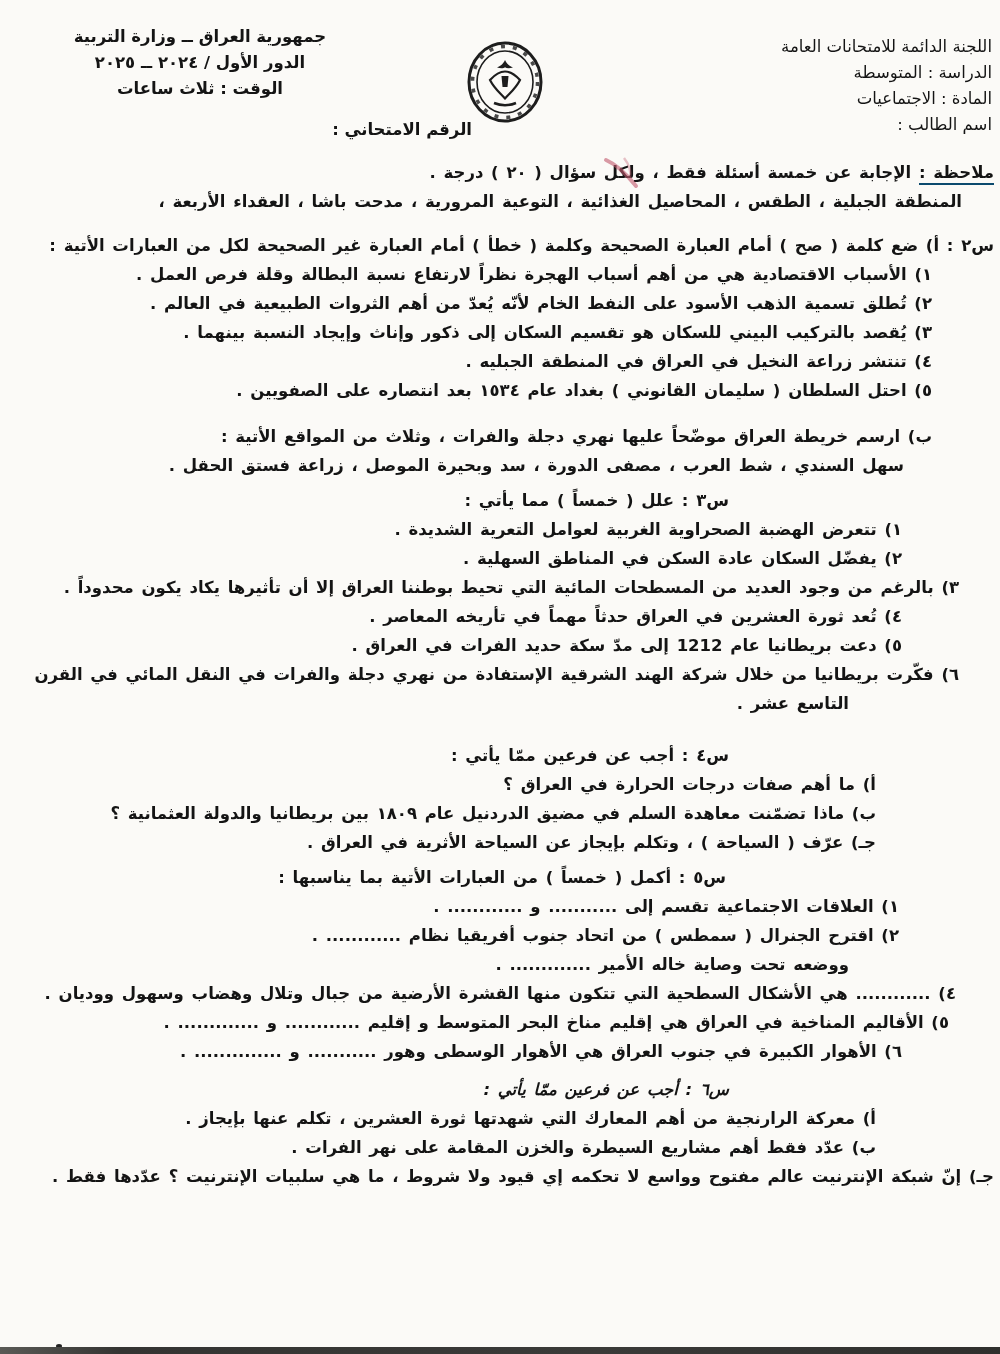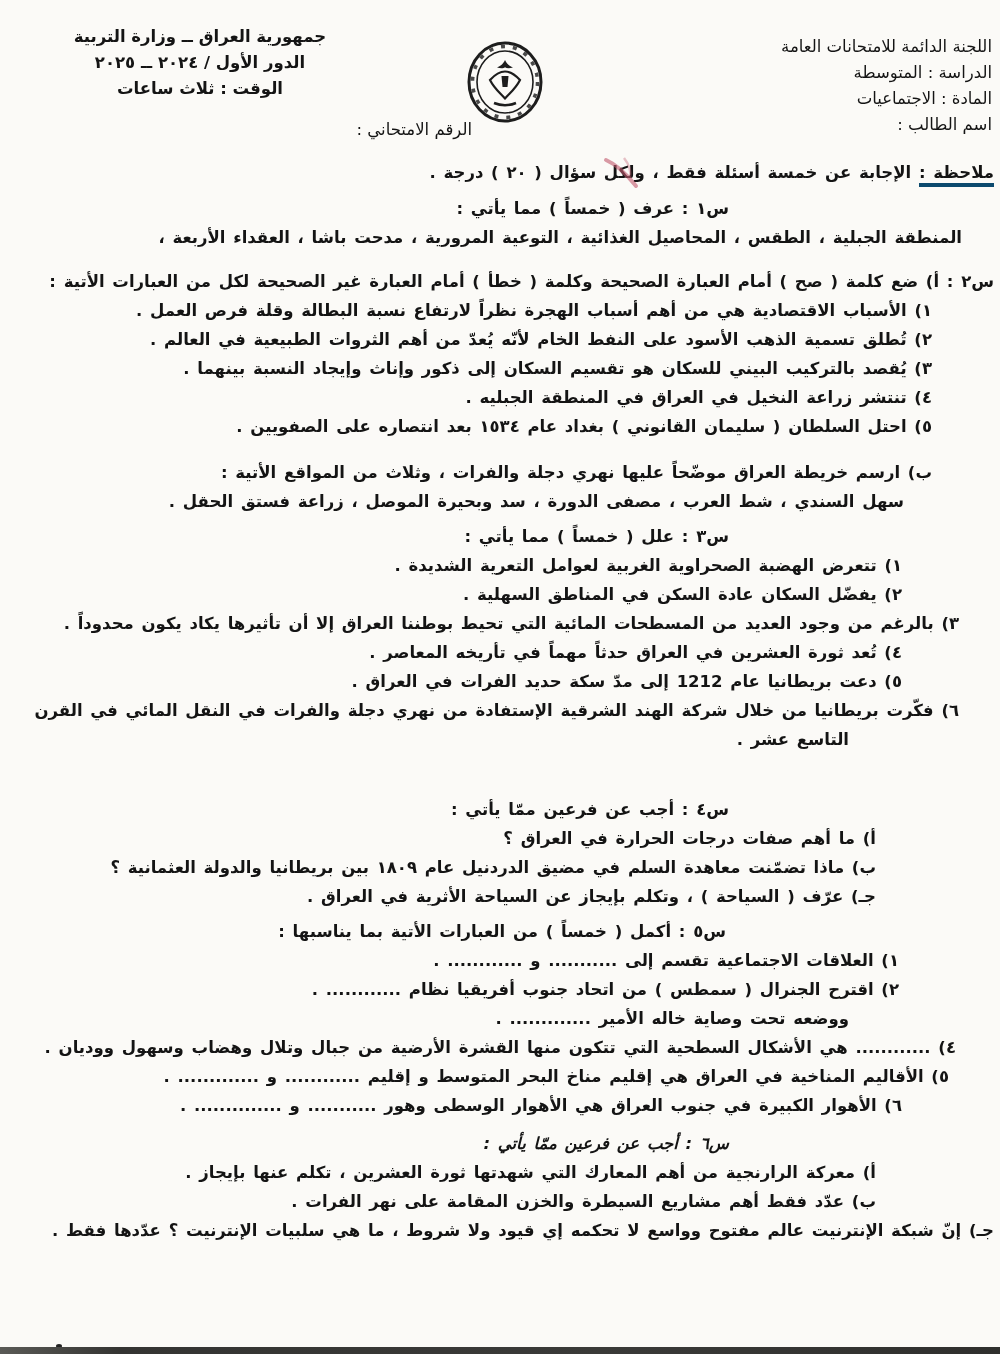--- a/index.html
+++ b/index.html
@@ -10,35 +10,35 @@
     position:relative;
     font-family:"DejaVu Sans",sans-serif;
     color:#141414;
     direction:rtl;
   }
   .page{position:relative;width:100%;height:100%;}
   
   .hdr{position:relative;height:150px;}
   .hdr-right{position:absolute;top:34px;right:8px;text-align:right;font-weight:400;font-size:16.5px;line-height:26px;}
   .hdr-left{position:absolute;top:24px;right:650px;width:300px;text-align:center;font-weight:700;font-size:16.5px;line-height:26px;}
-  .examno{position:absolute;top:120px;right:528px;font-weight:400;font-size:16.5px;}
+  .examno{position:absolute;top:120px;right:528px;font-weight:700;font-size:16.5px;}
   .logo{position:absolute;top:40px;right:455px;width:80px;height:84px;}
   
   .sheet{padding:0 6px;}
   .ln{
     font-size:16.5px;font-weight:700;line-height:29px;
     word-spacing:2px;
     padding-right:var(--ind,0px);
     white-space:normal;
   }
   .head{margin-top:0;}
   .note-wrap{position:relative;margin-top:8px;}
-  .note-label{border-bottom:4px solid #0c4a6e;padding-bottom:1px;}
+  .note-label{border-bottom:2px solid #0c4a6e;padding-bottom:1px;}
   .mt7{margin-top:7px;} .mt15{margin-top:15px;} .mt17{margin-top:17px;}
-  .mt18{margin-top:6px;} .mt23{margin-top:41px;} .mt9{margin-top:9px;font-style:italic;}
+  .mt18{margin-top:6px;} .mt23{margin-top:23px;} .mt9{margin-top:9px;font-style:italic;}
   .redmark{position:absolute;top:-8px;right:330px;width:70px;height:50px;pointer-events:none;opacity:.6;}
   .band{position:absolute;left:0;right:0;bottom:0;height:7px;background:linear-gradient(90deg,#5a5a56 0%,#343432 12%,#3a3a38 60%,#2f2f2d 100%);}
   .speck{position:absolute;right:938px;bottom:6px;width:6px;height:4px;border-radius:50%;background:#222;}
 </style>
 </head>
 <body>
 
 <div class="page">
 
   <div class="hdr">
@@ -71,21 +71,20 @@
   <div class="sheet">
 
     <div class="ln note-wrap">
       <span class="note-label">ملاحظة :</span><span> الإجابة عن خمسة أسئلة فقط ، ولكل سؤال ( ٢٠ ) درجة .</span>
       <svg class="redmark" viewBox="0 0 70 50">
         <path d="M12 10 q14 6 30 26" stroke="#c25a6e" stroke-width="4" fill="none" stroke-linecap="round"></path>
         <path d="M30 8 q8 10 6 20" stroke="#c25a6e" stroke-width="2.5" fill="none" opacity="0.6"></path>
       </svg>
     </div>
 
-    <div class="ln head mt7" style="--ind:265px">س١ : عرف ( خمساً ) مما يأتي :</div>
     <div class="ln" style="--ind:32px">المنطقة الجبلية ،  الطقس ،  المحاصيل الغذائية ،  التوعية المرورية ،  مدحت باشا ،  العقداء الأربعة ،</div>
 
     <div class="ln head mt15">س٢ : أ) ضع كلمة ( صح ) أمام العبارة الصحيحة وكلمة ( خطأ ) أمام العبارة غير الصحيحة لكل من العبارات الأتية :</div>
     <div class="ln" style="--ind:62px">١) الأسباب الاقتصادية هي من أهم أسباب الهجرة نظراً لارتفاع نسبة البطالة وقلة فرص العمل .</div>
     <div class="ln" style="--ind:62px">٢) تُطلق تسمية الذهب الأسود على النفط الخام لأنّه يُعدّ من أهم الثروات الطبيعية في العالم .</div>
     <div class="ln" style="--ind:62px">٣) يُقصد بالتركيب البيني للسكان هو تقسيم السكان إلى ذكور وإناث وإيجاد النسبة بينهما .</div>
     <div class="ln" style="--ind:62px">٤) تنتشر زراعة النخيل في العراق في المنطقة الجبليه .</div>
     <div class="ln" style="--ind:62px">٥) احتل السلطان ( سليمان القانوني ) بغداد عام ١٥٣٤ بعد انتصاره على الصفويين .</div>
     <div class="ln mt17" style="--ind:62px">ب) ارسم خريطة العراق موضّحاً عليها نهري دجلة والفرات ، وثلاث من المواقع الأتية :</div>
     <div class="ln" style="--ind:90px">سهل السندي ،  شط العرب ،  مصفى الدورة ،  سد وبحيرة الموصل ،  زراعة فستق الحقل .</div>

